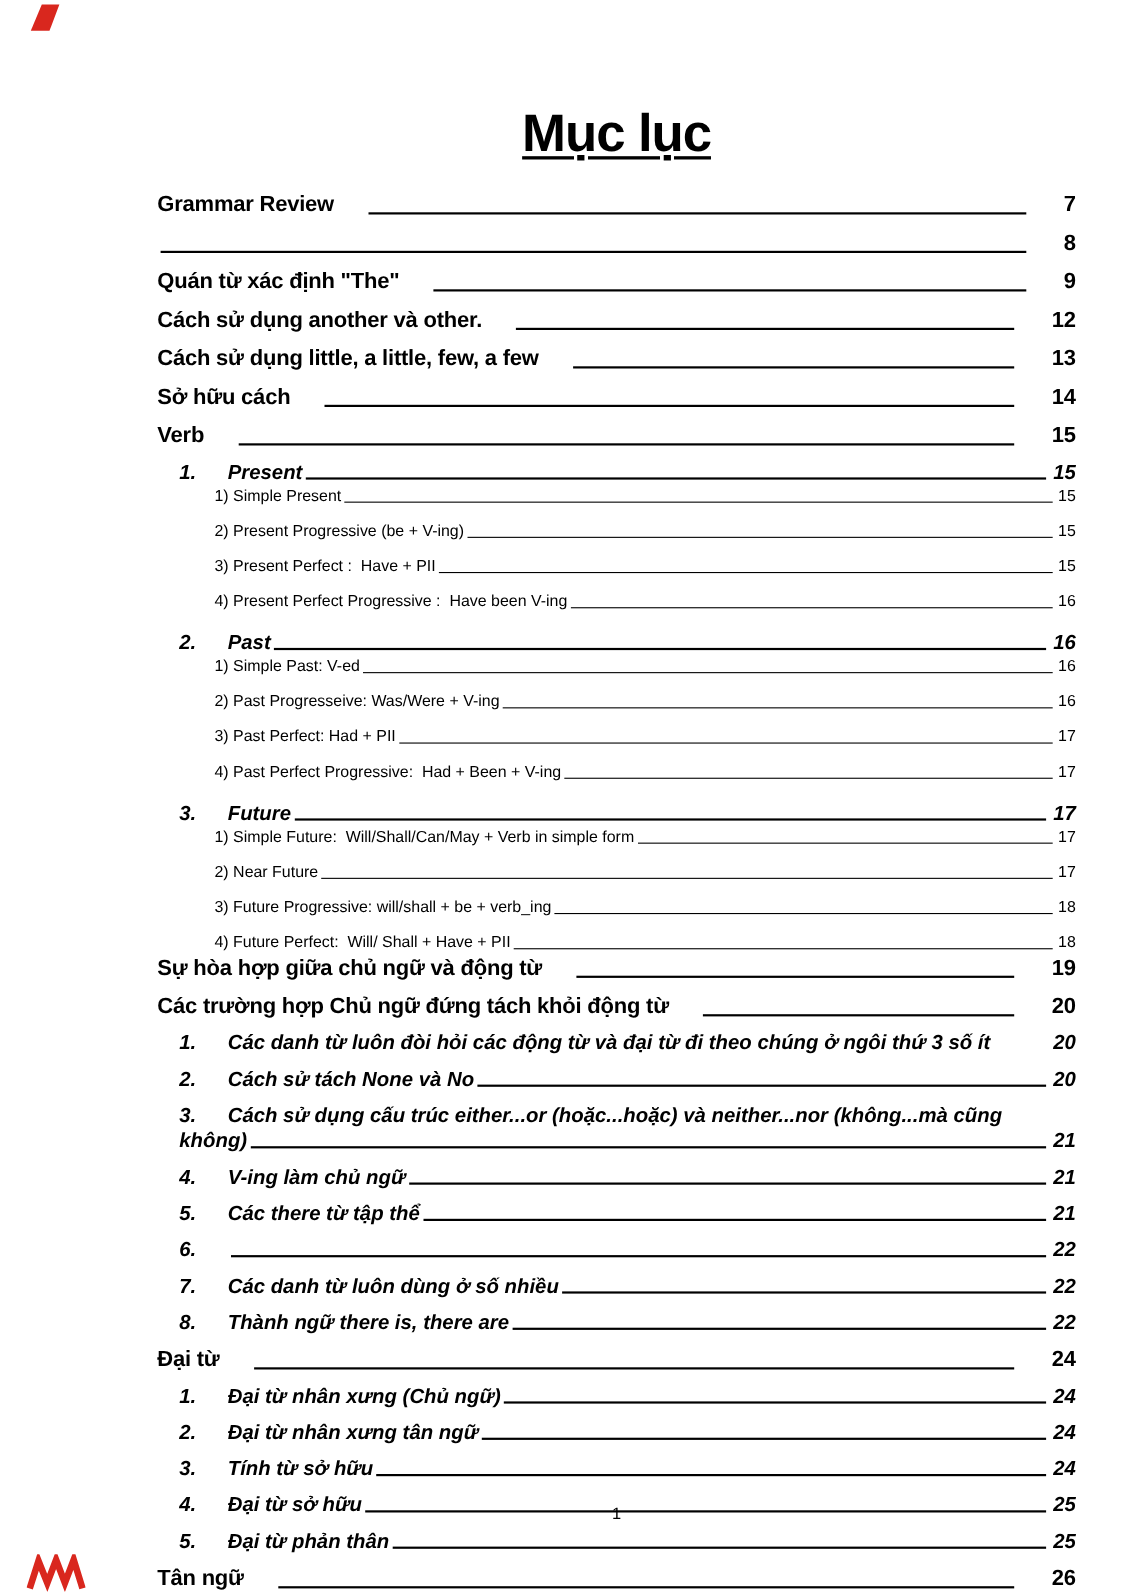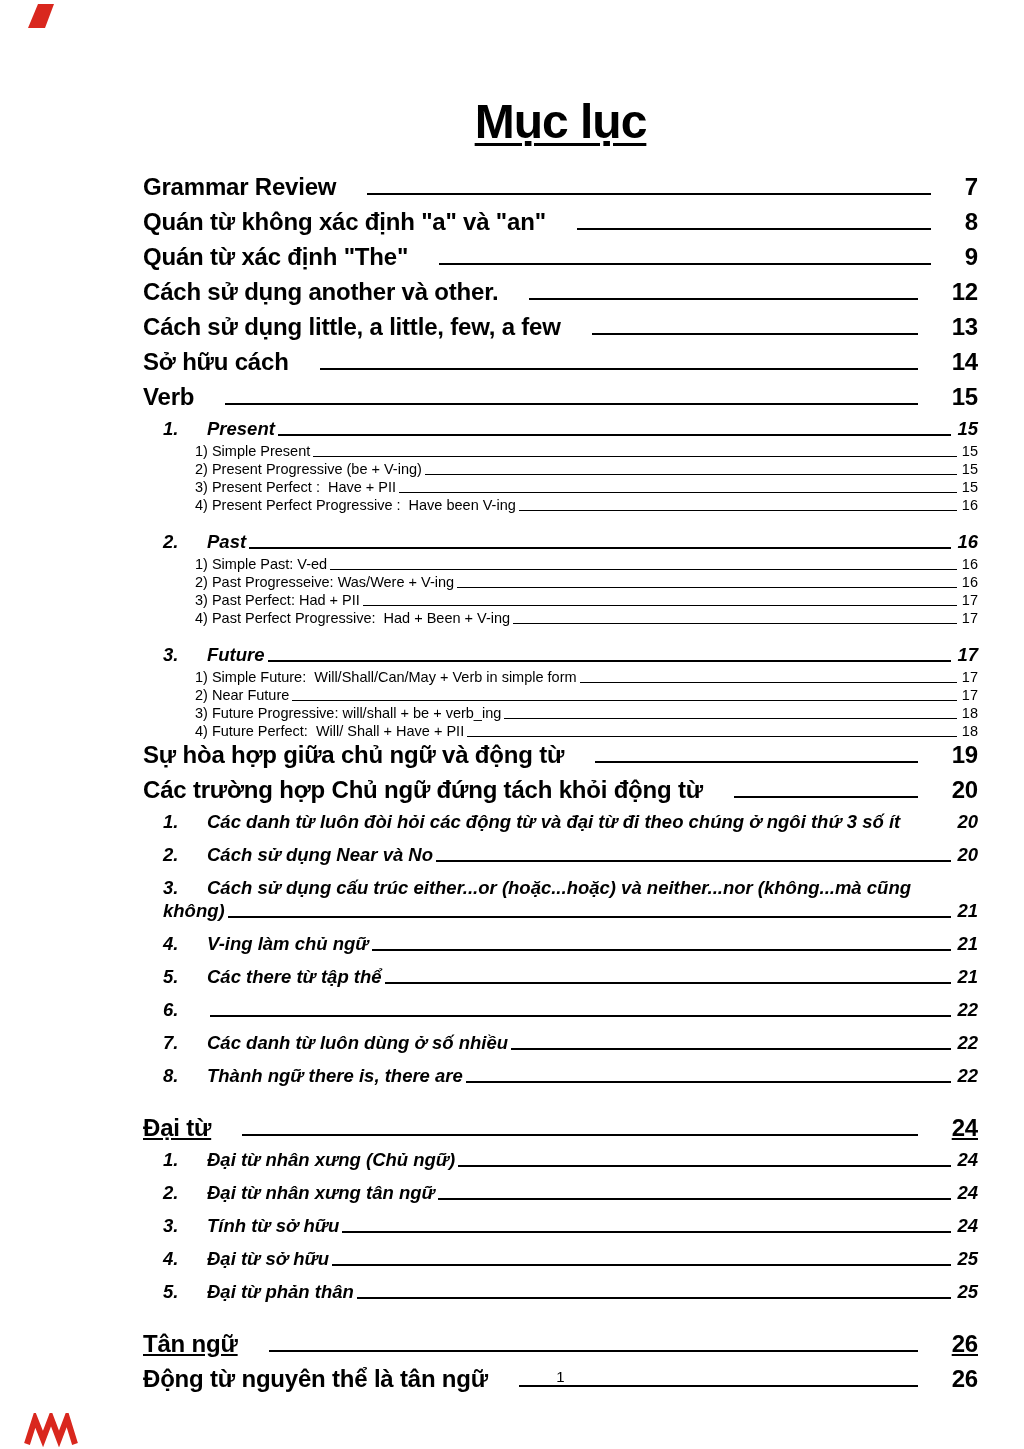--- a/index.html
+++ b/index.html
@@ -24,47 +24,47 @@
     font-weight: 700;
     letter-spacing: -1px;
     text-decoration: underline;
     text-decoration-thickness: 3px;
     text-underline-offset: 5px;
   }
   #toc-list { margin-top: 0; }
   .row { display: flex; align-items: flex-end; }
   .row.l1 {
     font-weight: 700;
-    font-size: 24px;
+    font-size: 20px;
     line-height: 23px;
     letter-spacing: -0.2px;
     margin-top: 12px;
     gap: 28px;
   }
   .row.l2 {
     font-weight: 700;
     font-style: italic;
     font-size: 18.5px;
     line-height: 21px;
     margin-top: 12px;
     padding-left: 20px;
   }
   .row.l3 {
     font-weight: 400;
     font-size: 14.5px;
     line-height: 15px;
-    margin-top: 3px;
+    margin-top: 17px;
     padding-left: 52px;
   }
   #toc-list > .row:first-child { margin-top: 25px; }
   .l1 + .l2 { margin-top: 10px; }
   .l2 + .l3 { margin-top: 5px; }
   .l3 + .l2 { margin-top: 18px; }
   .l3 + .l1 { margin-top: 4px; }
-  .l2 + .l1 { margin-top: 30px; text-decoration: underline; }
+  .l2 + .l1 { margin-top: 13px; }
   .num { flex: none; width: 44px; }
   .lbl, .lbl2 { flex: none; white-space: pre; }
   .leader {
     flex: 1 1 auto;
     min-width: 18px;
     border-bottom: 2.2px solid #000;
     margin: 0 6px 3px 3px;
     height: 0;
     align-self: flex-end;
   }
@@ -98,21 +98,20 @@
 
 <div id="content">
   <div id="page-title">Mục lục</div>
   <div id="toc-list">
       <div class="row l1">
         <span class="lbl">Grammar Review</span>
         <span class="leader"></span>
         <span class="page">7</span>
       </div>
       <div class="row l1">
-        <span class="lbl">Quán từ không xác định "a" và "an"</span>
         <span class="leader"></span>
         <span class="page">8</span>
       </div>
       <div class="row l1">
         <span class="lbl">Quán từ xác định "The"</span>
         <span class="leader"></span>
         <span class="page">9</span>
       </div>
       <div class="row l1">
         <span class="lbl">Cách sử dụng another và other.</span>
@@ -223,21 +222,21 @@
         <span class="page">20</span>
       </div>
       <div class="row l2">
         <span class="num">1.</span>
         <span class="lbl">Các danh từ luôn đòi hỏi các động từ và đại từ đi theo chúng ở ngôi thứ 3 số ít</span>
         <span class="spacer"></span>
         <span class="page">20</span>
       </div>
       <div class="row l2">
         <span class="num">2.</span>
-        <span class="lbl">Cách sử dụng Near và No</span>
+        <span class="lbl">Cách sử tách None và No</span>
         <span class="leader"></span>
         <span class="page">20</span>
       </div>
       <div class="row l2 wraprow">
         <div class="wline1">
           <span class="num">3.</span>
           <span class="lbl">Cách sử dụng cấu trúc either...or (hoặc...hoặc) và neither...nor (không...mà cũng</span>
         </div>
         <div class="wline2">
           <span class="lbl2">không)</span>

